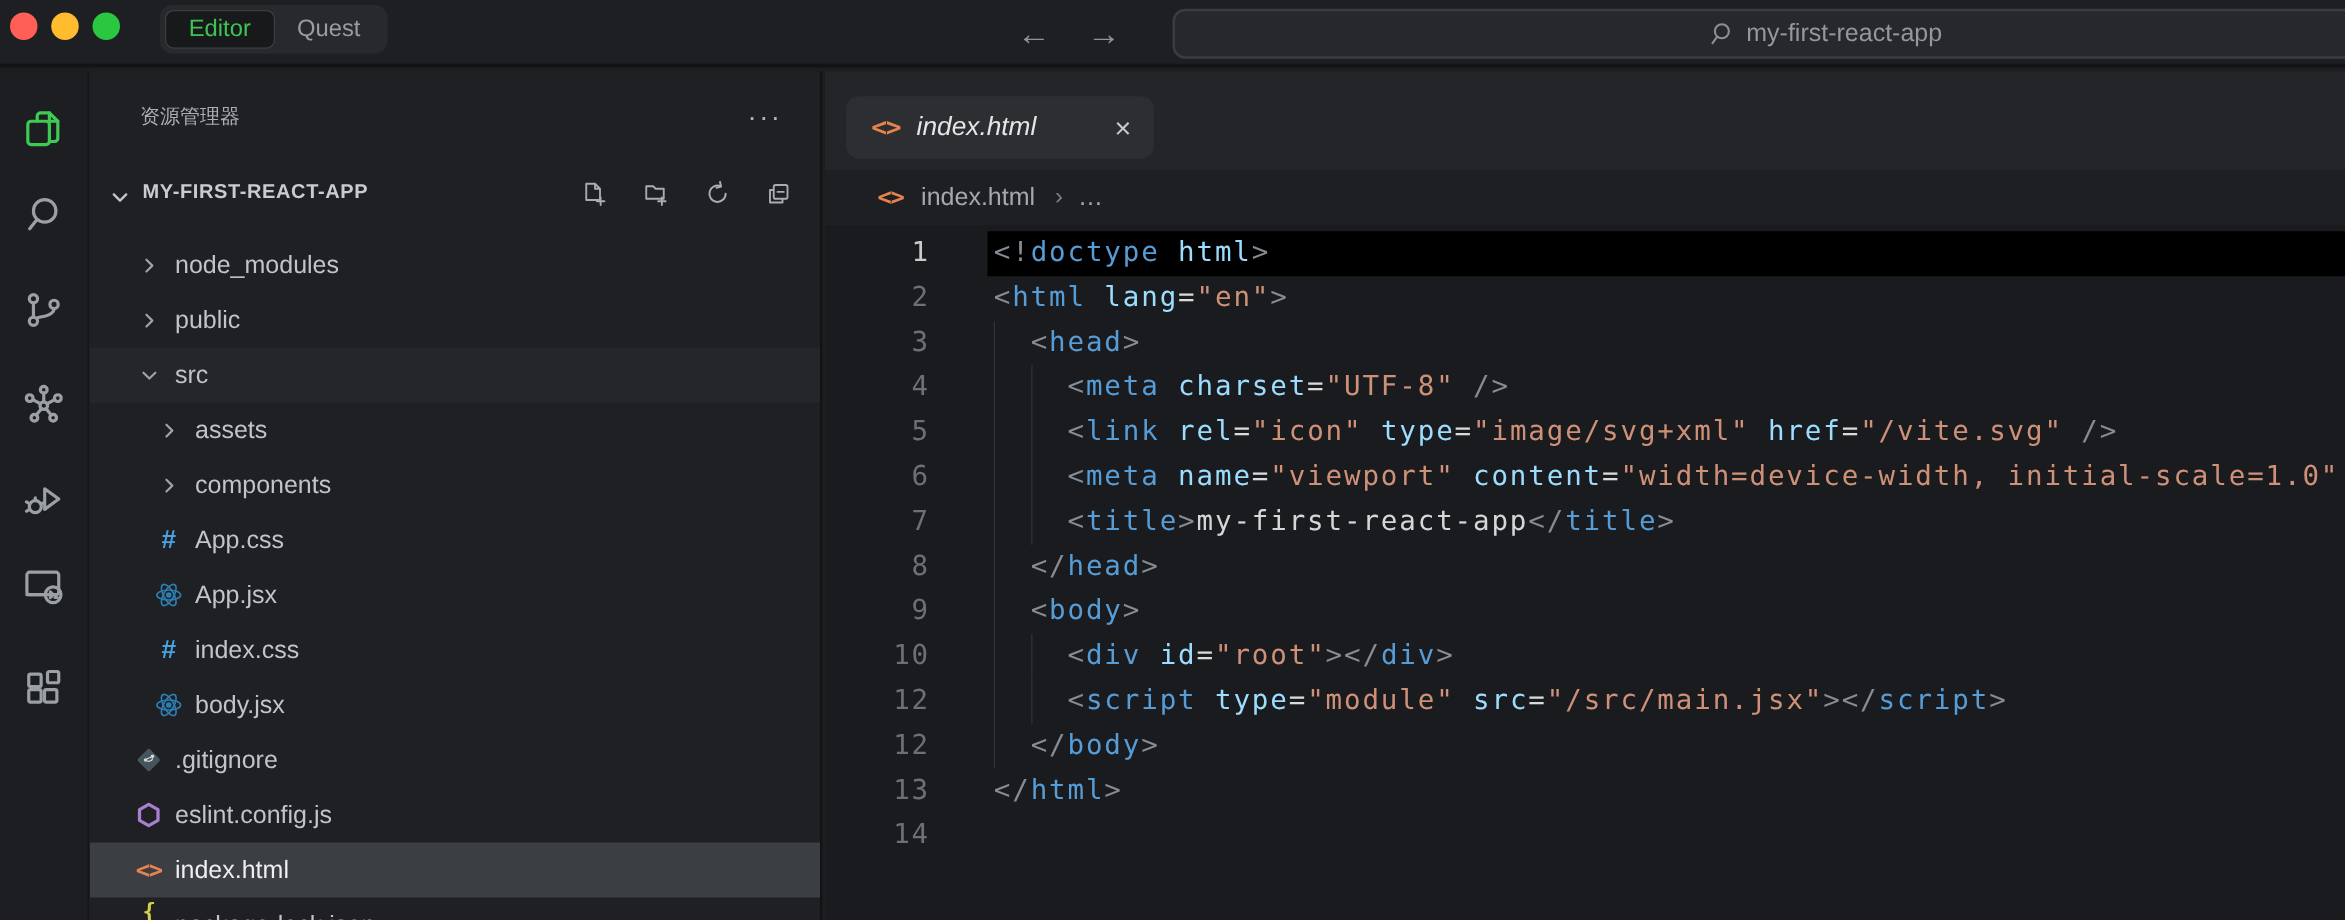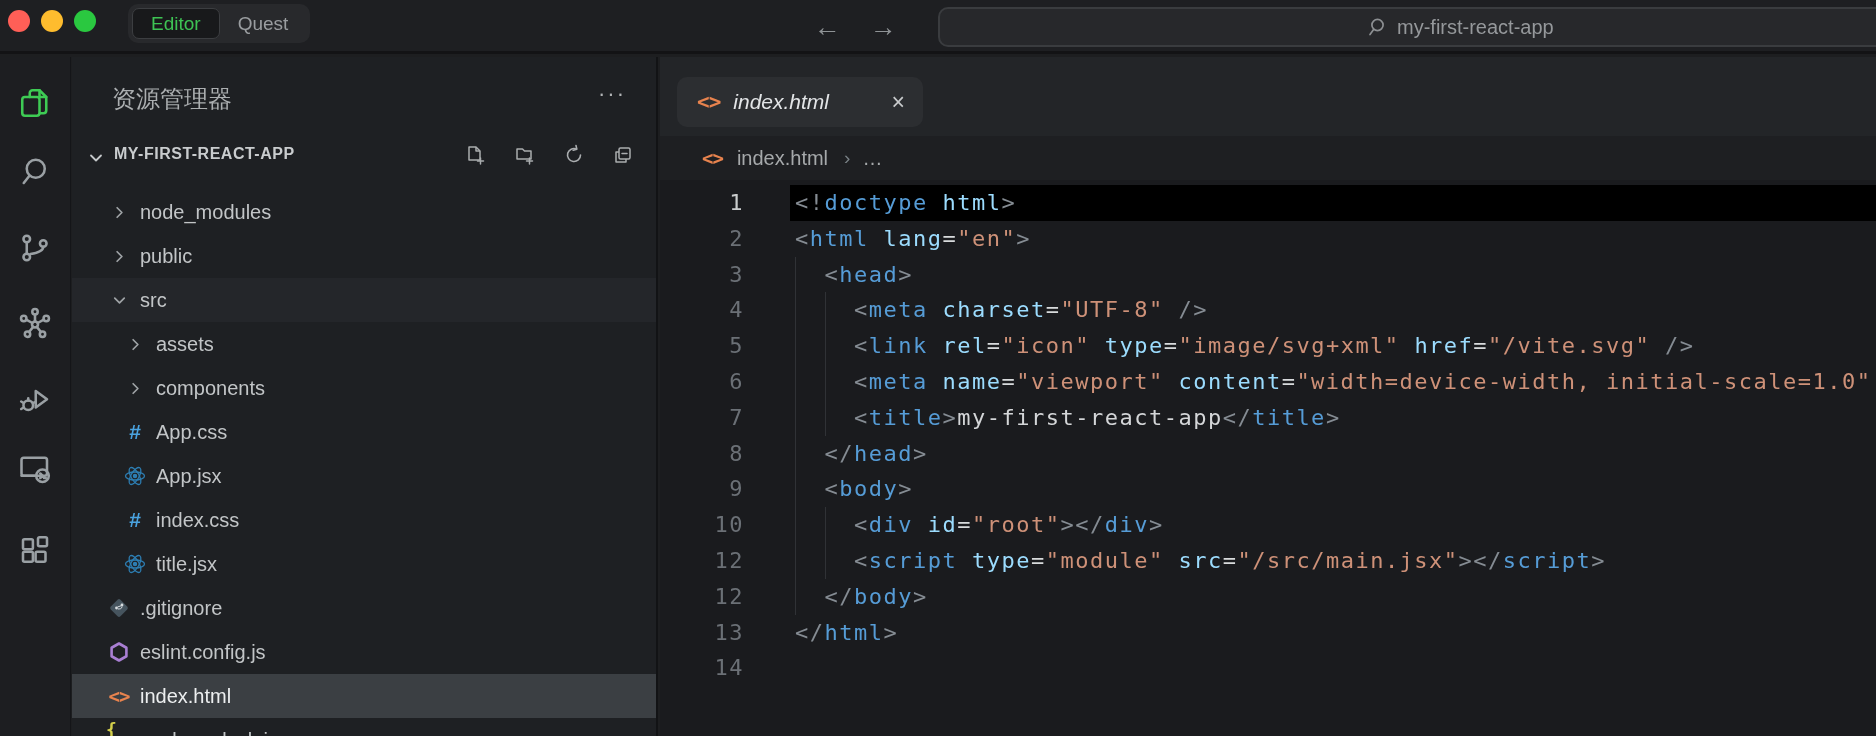--- a/index.html
+++ b/index.html
@@ -33,32 +33,32 @@
   .act-item:nth-child(3){top:173px;} .act-item:nth-child(4){top:248px;}
   .act-item:nth-child(5){top:325px;} .act-item:nth-child(6){top:394px;}
   .act-item:nth-child(7){top:476px;}
   .act-item svg { stroke:#9aa0a4; }
   .act-item.active svg { stroke:#3ecb54; }
 
   
   .sidebar { position:absolute; left:72px; top:57px; width:586px; bottom:0;
              background:#1e2023; border-right:2px solid #121315; overflow:hidden; }
   .sb-header { position:absolute; left:0; top:22px; width:100%; height:32px; }
-  .sb-title { position:absolute; left:40px; top:4px; font-size:24px; color:#abaeb0; }
+  .sb-title { position:absolute; left:40px; top:4px; font-size:16px; color:#abaeb0; }
   .sb-more { position:absolute; right:30px; top:2px; color:#b2b5b7; font-size:22px;
              letter-spacing:2px; }
   .project-row { position:absolute; left:0; top:85px; width:100%; height:30px; }
   .proj-chevron { position:absolute; left:14px; top:6px; }
   .proj-label { position:absolute; left:42px; top:3px; font-size:16px; font-weight:bold;
                 letter-spacing:.5px; color:#c9ccce; }
   .proj-actions { position:absolute; right:22px; top:2px; display:flex; gap:27px; }
   .proj-actions svg { stroke:#aaadaf; }
   .tree { position:absolute; left:0; top:133px; width:100%; }
   .trow { height:44px; display:flex; align-items:center; font-size:20px; color:#c2c5c7; }
-  .trow.d1 { padding-left:34px; } .trow.d2 { padding-left:50px; }
+  .trow.d1 { padding-left:34px;text-align:center; } .trow.d2 { padding-left:50px; }
   .trow.hl { background:#24262a; }
   .trow.selected { background:#3b3f43; color:#eceeef; }
   .trow .slot { width:26px; display:flex; align-items:center; justify-content:center; flex:0 0 26px; }
   .trow .lbl { margin-left:8px; white-space:nowrap; }
   .fi-css { color:#4aa3e0; font-weight:bold; font-size:21px; }
   .fi-html { color:#e8834e; font-weight:bold; font-family:"DejaVu Sans Mono",monospace; font-size:19px; letter-spacing:-1px;}
   .fi-json { color:#d3cf4b; font-weight:bold; font-family:"DejaVu Sans Mono",monospace; font-size:18px; letter-spacing:-1px;}
 
   
   .editor { position:absolute; left:660px; top:57px; right:0; bottom:0; background:#1a1b1e; }
@@ -280,21 +280,21 @@
       </div>
       <div class="trow d2">
         <span class="slot">
           <svg width="24" height="24" viewBox="0 0 24 24" fill="none" stroke="#2d7eb3" stroke-width="1.3">
             <ellipse cx="12" cy="12" rx="9.5" ry="4"></ellipse>
             <ellipse cx="12" cy="12" rx="9.5" ry="4" transform="rotate(60 12 12)"></ellipse>
             <ellipse cx="12" cy="12" rx="9.5" ry="4" transform="rotate(120 12 12)"></ellipse>
             <circle cx="12" cy="12" r="1.6" fill="#2d7eb3"></circle>
           </svg>
         </span>
-        <span class="lbl">title.jsx</span>
+        <span class="lbl">body.jsx</span>
       </div>
       <div class="trow d1">
         <span class="slot">
           <svg width="22" height="22" viewBox="0 0 22 22">
             <rect x="4.2" y="4.2" width="13.6" height="13.6" rx="2" fill="#46545e" transform="rotate(45 11 11)"></rect>
             <circle cx="8.5" cy="11" r="1.4" fill="#d7dcdf"></circle>
             <circle cx="14" cy="8" r="1.4" fill="#d7dcdf"></circle>
             <path d="M9.5 10 L13 8.8 M14 9.5 C14 12 11.5 12 9.8 12" stroke="#d7dcdf" stroke-width="1" fill="none"></path>
           </svg>
         </span>

